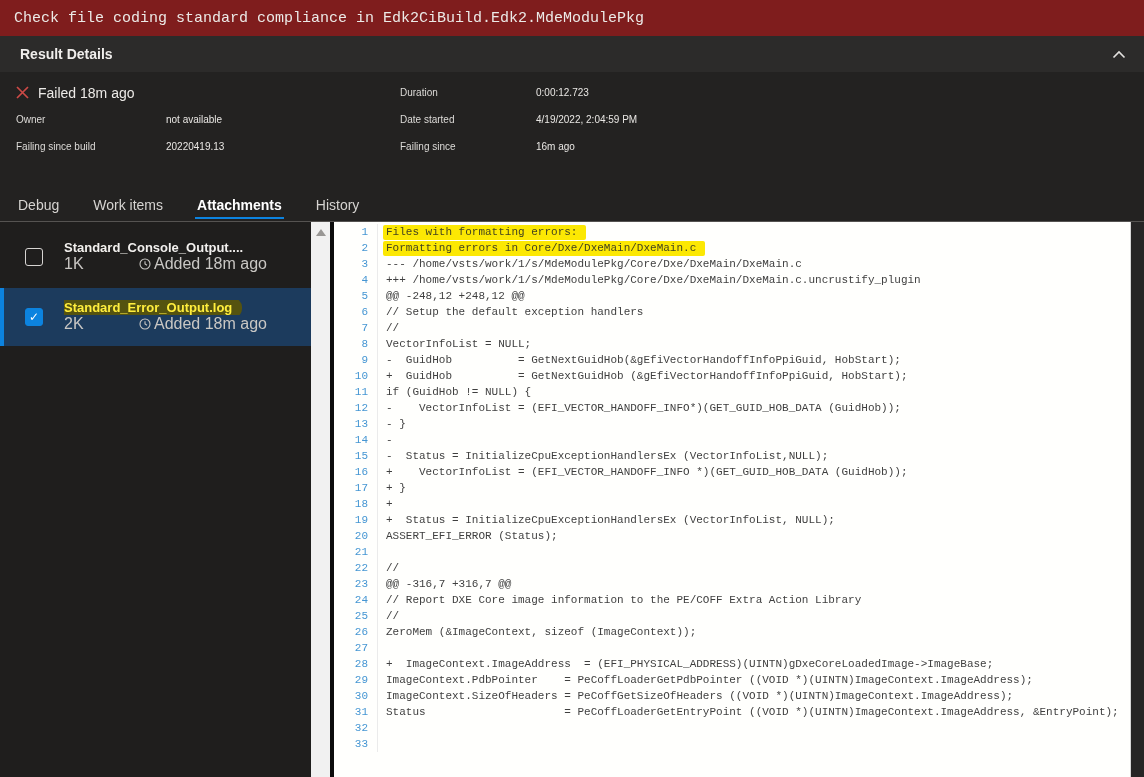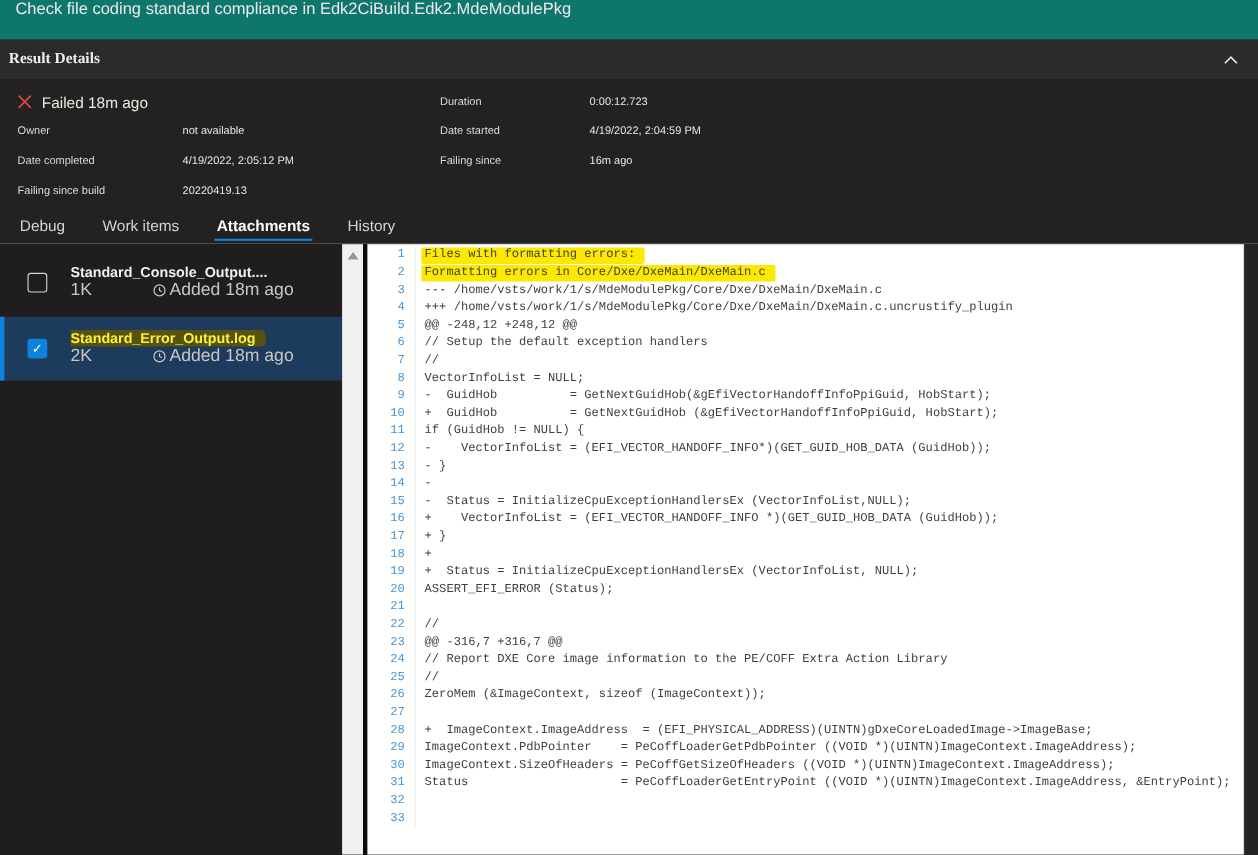--- a/index.html
+++ b/index.html
@@ -1,25 +1,25 @@
 <!DOCTYPE html>
 <html><head>
 <meta charset="utf-8">
 <style>
   * { margin:0; padding:0; box-sizing:border-box; }
   html,body { width:1144px; height:777px; overflow:hidden; }
   body { font-family:"Liberation Sans","DejaVu Sans",sans-serif; background:#232221; color:#e8e6e3; }
   .app { width:1144px; height:777px; display:flex; flex-direction:column; }
 
   
-  .titlebar { height:36px; background:#0f766e; display:flex; align-items:flex-start; padding:0 14px; flex:none; }
+  .titlebar { height:36px; background:#7f1d1d; display:flex; align-items:center; padding:0 14px; flex:none;font-family:Liberation Mono, monospace; }
   .titlebar .title { font-size:15px; font-weight:400; color:#eceae7; white-space:nowrap; }
 
   
-  .rd-bar { height:36px; background:#2c2b2a; display:flex; align-items:center; justify-content:space-between; padding:0 18px 0 8px; flex:none;font-family:Liberation Serif, serif; }
+  .rd-bar { height:36px; background:#2c2b2a; display:flex; align-items:center; justify-content:space-between; padding:0 18px 0 20px; flex:none; }
   .rd-bar .rd-title { font-size:14px; font-weight:bold; color:#f0eeec; }
   .rd-bar svg { display:block; }
 
   
   .details { background:#232221; padding:7px 15px 0 16px; display:flex; flex:none; height:124px; }
   .col-left { width:384px; }
   .col-right { width:560px; }
   .frow { height:27px; display:flex; align-items:center; font-size:10px; }
   .col-left .flabel { width:150px; color:#dddbd8; }
   .col-right .flabel { width:136px; color:#dddbd8; }
@@ -87,24 +87,20 @@
           <svg width="13" height="13" viewBox="0 0 13 13">
               <path d="M1 1 L12 12 M12 1 L1 12" stroke="#cd4a46" stroke-width="1.7"></path>
             </svg>
         </span>
         <span>Failed 18m ago</span>
       </div>
       <div id="left-fields">
           <div class="frow">
             <span class="flabel">Owner</span>
             <span class="fvalue">not available</span>
-          </div>
-          <div class="frow">
-            <span class="flabel">Date completed</span>
-            <span class="fvalue">4/19/2022, 2:05:12 PM</span>
           </div>
           <div class="frow">
             <span class="flabel">Failing since build</span>
             <span class="fvalue">20220419.13</span>
           </div>
         </div>
     </div>
     <div class="col-right">
       <div id="right-fields">
           <div class="frow">

